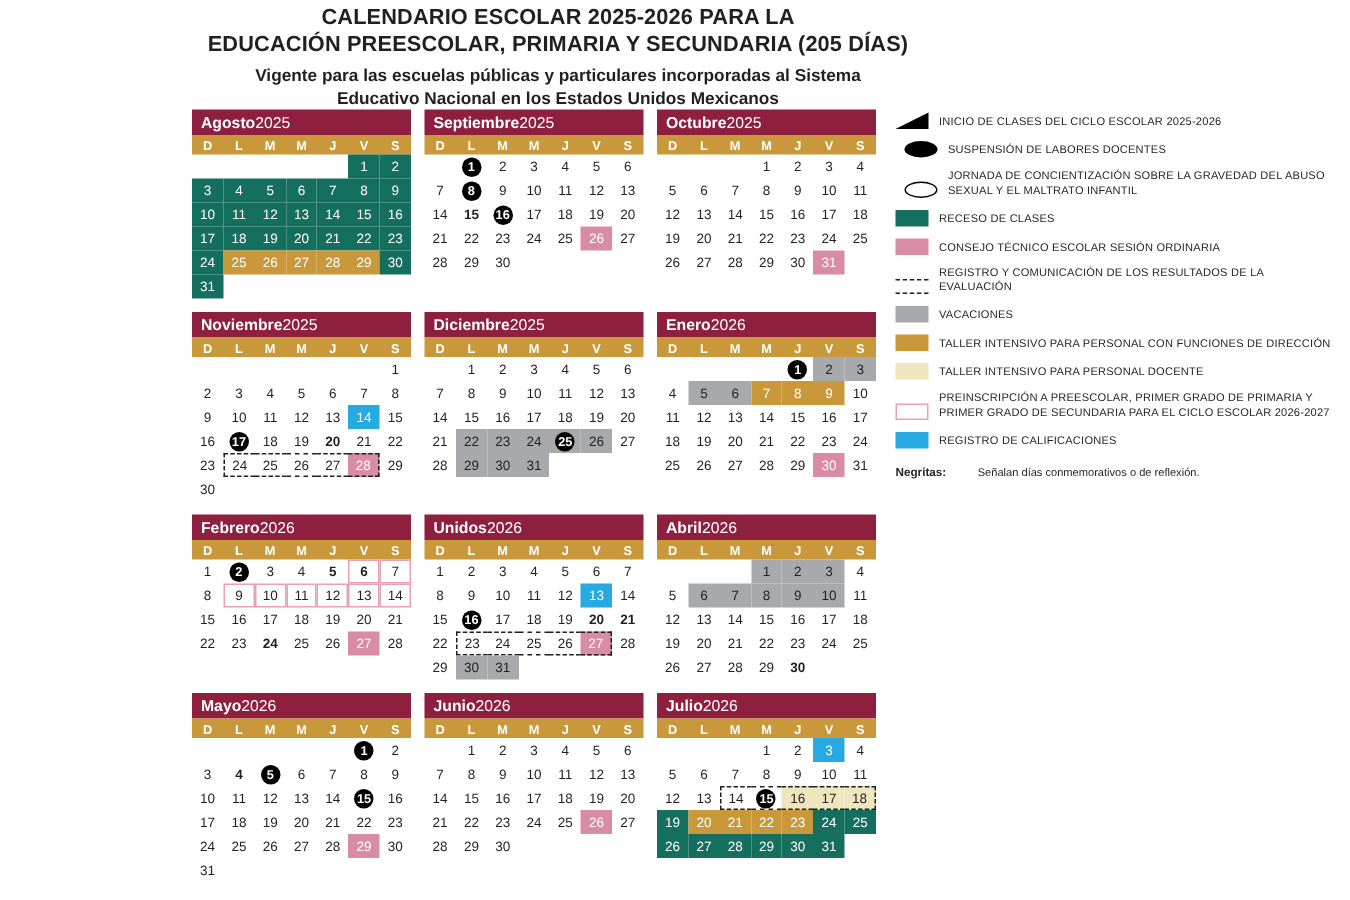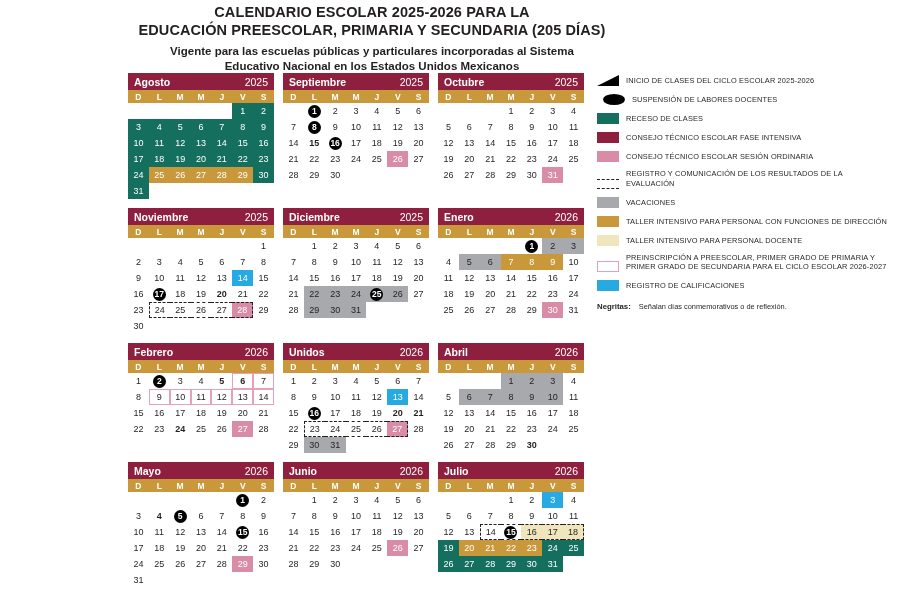--- a/index.html
+++ b/index.html
@@ -20,21 +20,21 @@
 
   
   .cal-wrap{
     position:absolute;left:128px;top:73px;width:455px;
     display:grid;grid-template-columns:repeat(3,146px);
     column-gap:9px;row-gap:9px;
   }
   .month{width:146px;}
   .m-head{
     height:17px;background:#8e1f3f;color:#fff;
-    display:flex;align-items:center;justify-content:space-between;
+    display:flex;align-items:center;justify-content:flex-start;
     padding:0 6px;box-sizing:border-box;
     font-size:10.5px;font-weight:700;
   }
   .m-head .yr{font-weight:400;}
   .dow{
     display:grid;grid-template-columns:repeat(7,1fr);
     background:#c9983a;color:#fff;height:13px;
   }
   .dow span{
     display:flex;align-items:center;justify-content:center;
@@ -107,21 +107,21 @@
   .sw-pink{background:#d98ca6;}
   .sw-dash{border-top:1.3px dashed #231f20;border-bottom:1.3px dashed #231f20;height:10px;background:#fff;}
   .sw-gray{background:#a7a9ac;}
   .sw-gold{background:#c9983a;}
   .sw-cream{background:#f0e6bd;}
   .sw-outline-pink{background:#fff;border:1.3px solid #e8a0b8;}
   .sw-blue{background:#27a9e1;}
   .neg{
     display:flex;align-items:flex-start;margin-top:11px;
   }
-  .neg-label{font-size:7.8px;font-weight:700;margin-right:8px;white-space:nowrap;}
+  .neg-label{font-size:7.8px;font-weight:700;margin-right:21px;white-space:nowrap;}
   .neg-txt{font-size:7.4px;line-height:1.32;}
 </style>
 </head>
 <body>
 
 <div class="page">
 
   <div class="header">
     <div class="title1">CALENDARIO ESCOLAR 2025-2026 PARA LA</div>
     <div class="title2">EDUCACIÓN PREESCOLAR, PRIMARIA Y SECUNDARIA (205 DÍAS)</div>
@@ -1503,26 +1503,26 @@
   <div class="legend" id="legend">
     <div class="leg-row">
         <div class="leg-sw sw-black-start"></div>
         <div class="leg-txt">INICIO DE CLASES DEL CICLO ESCOLAR 2025-2026</div>
       </div>
       <div class="leg-row">
         <div class="leg-sw sw-dot"></div>
         <div class="leg-txt">SUSPENSIÓN DE LABORES DOCENTES</div>
       </div>
       <div class="leg-row">
+        <div class="leg-sw sw-dot-open"></div>
+        <div class="leg-txt">JORNADA DE CONCIENTIZACIÓN SOBRE LA GRAVEDAD DEL ABUSO SEXUAL Y EL MALTRATO INFANTIL</div>
+      </div>
+      <div class="leg-row">
         <div class="leg-sw sw-green"></div>
         <div class="leg-txt">RECESO DE CLASES</div>
-      </div>
-      <div class="leg-row">
-        <div class="leg-sw sw-maroon"></div>
-        <div class="leg-txt">CONSEJO TÉCNICO ESCOLAR FASE INTENSIVA</div>
       </div>
       <div class="leg-row">
         <div class="leg-sw sw-pink"></div>
         <div class="leg-txt">CONSEJO TÉCNICO ESCOLAR SESIÓN ORDINARIA</div>
       </div>
       <div class="leg-row">
         <div class="leg-sw sw-dash"></div>
         <div class="leg-txt">REGISTRO Y COMUNICACIÓN DE LOS RESULTADOS DE LA EVALUACIÓN</div>
       </div>
       <div class="leg-row">

